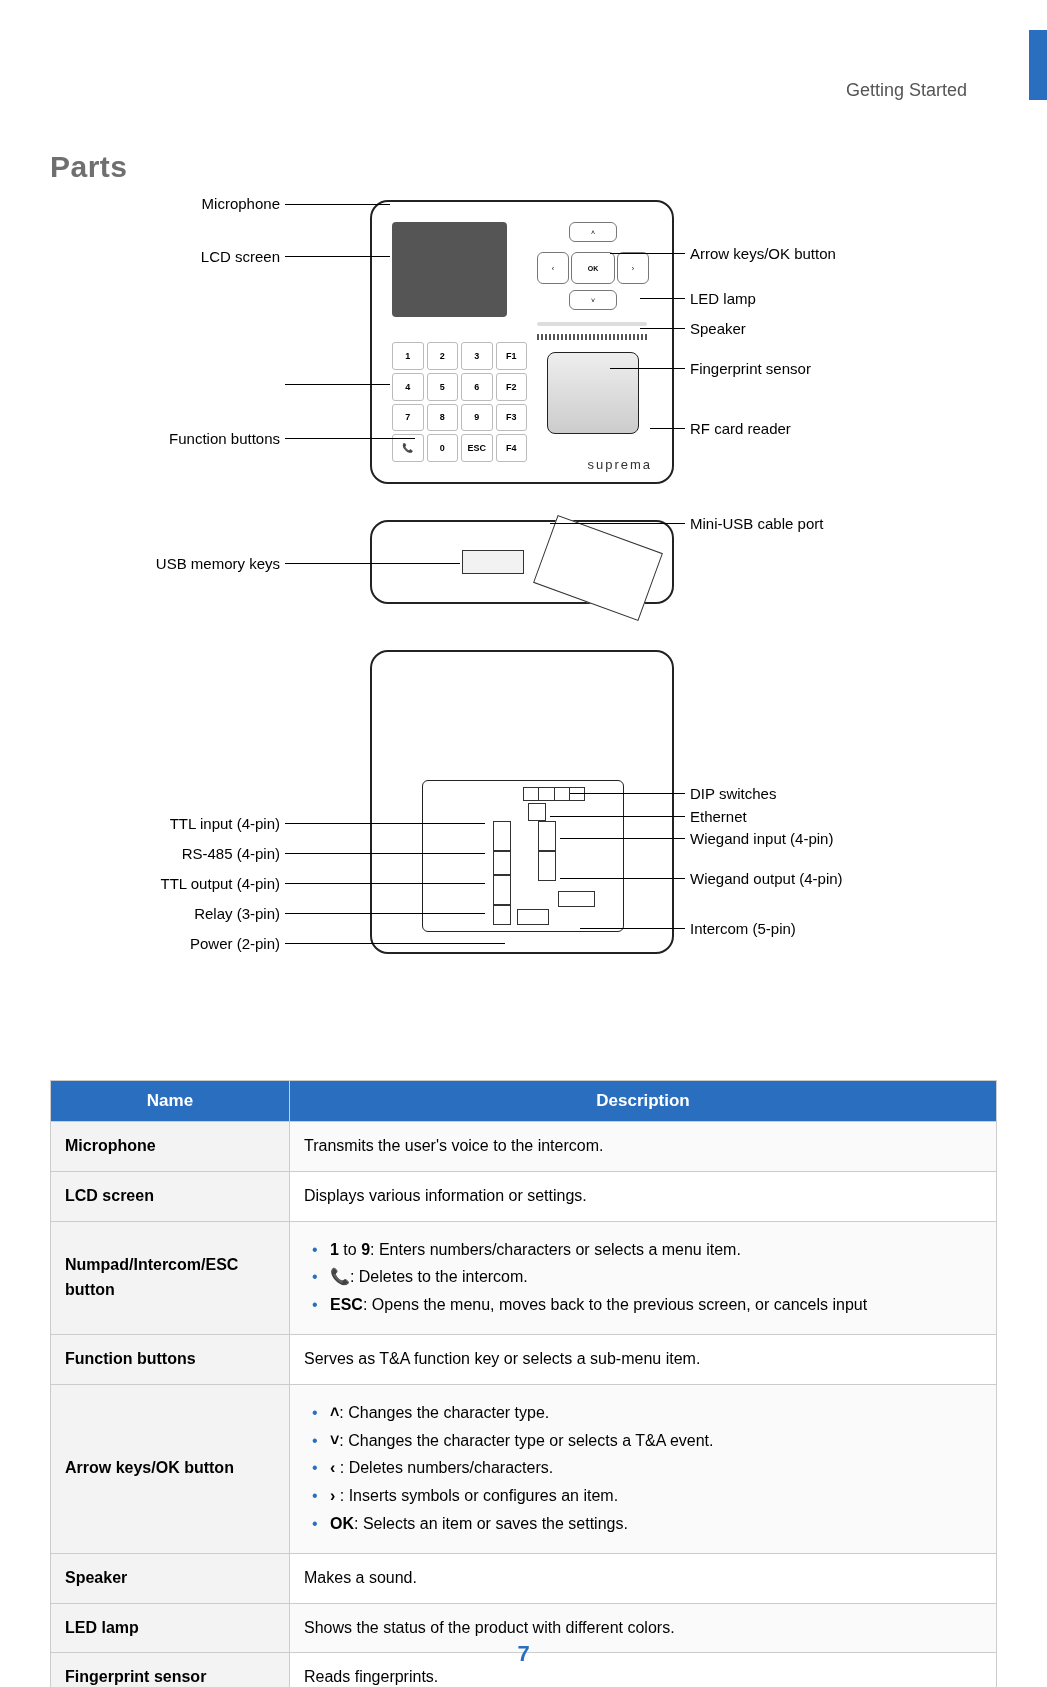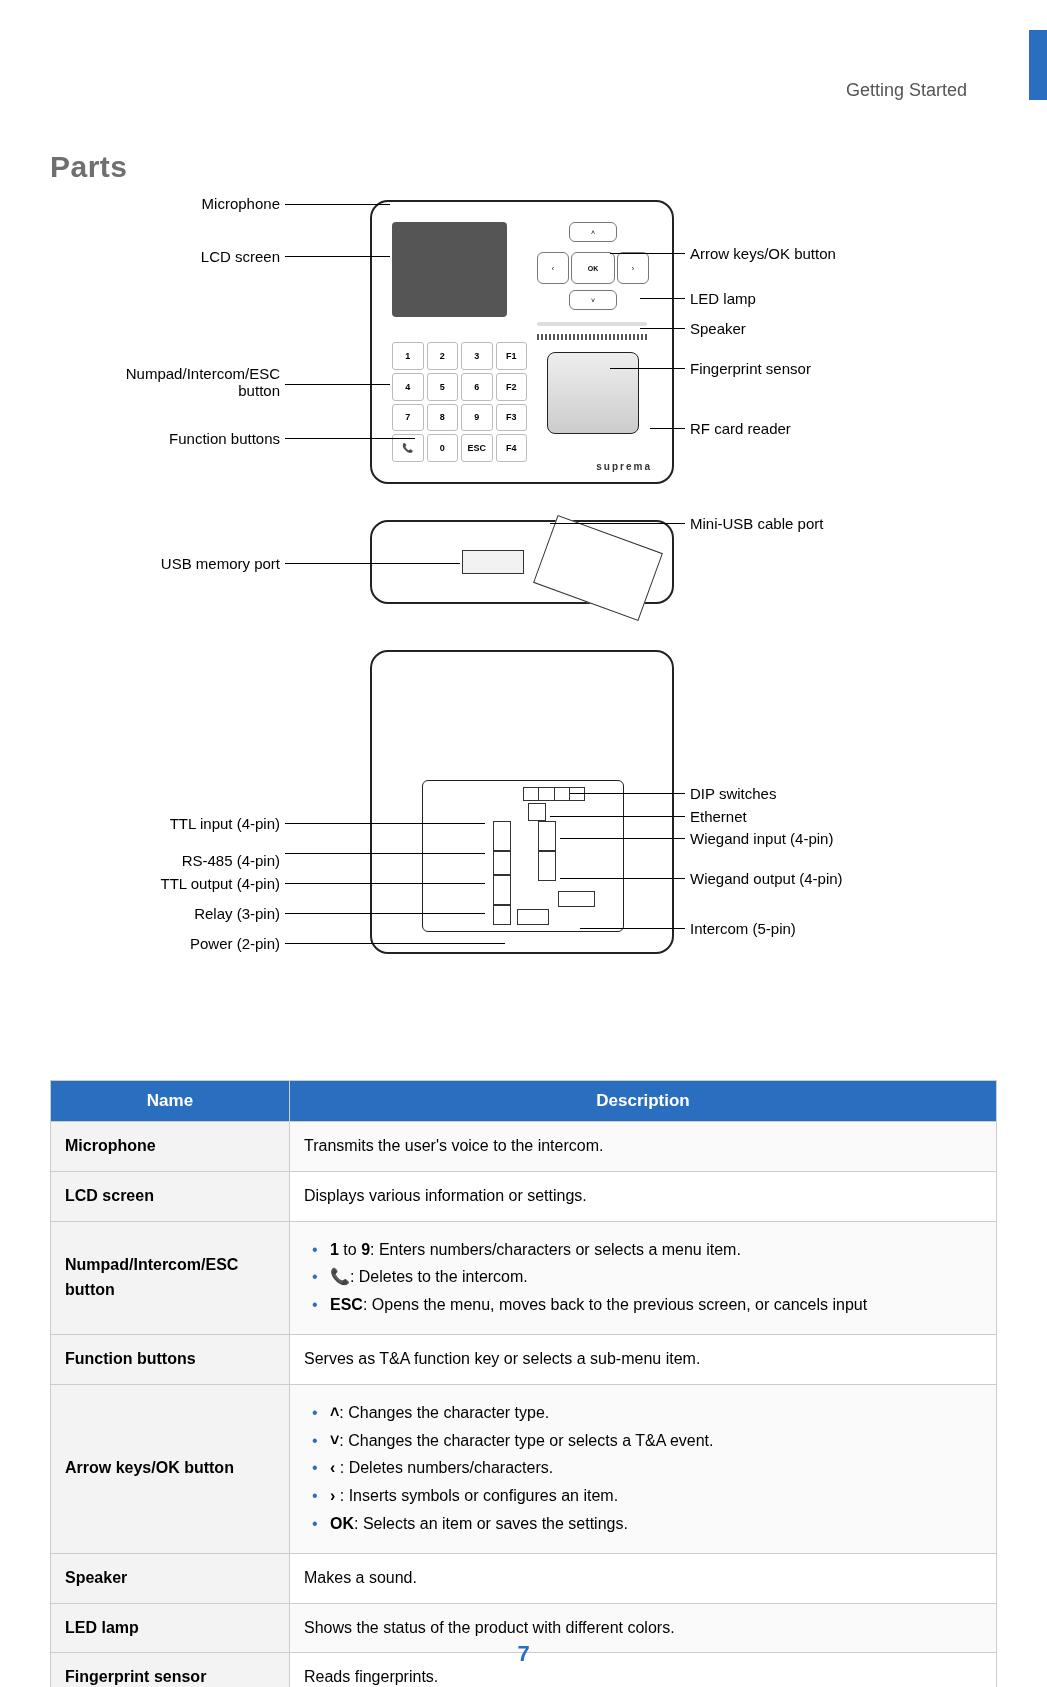--- a/index.html
+++ b/index.html
@@ -142,24 +142,24 @@
     width: 90px;
     height: 80px;
     border: 1px solid #222;
     border-radius: 8px;
     background: linear-gradient(#eee,#ccc);
   }
   .brand {
     position: absolute;
     bottom: 10px;
     right: 20px;
-    font-size: 10px;
+    font-size: 13px;
     letter-spacing: 2px;
     color: #333;
-    font-weight: 700;
+    font-weight: 400;
   }
 
   
   .bottom-view {
     top: 330px;
     left: 320px;
     width: 300px;
     height: 80px;
   }
   .usb-slot {
@@ -307,22 +307,20 @@
       <div class="fingerprint"></div>
       <div class="brand">suprema</div>
     </div>
 
     <div class="diag-label left" style="top:5px; left:60px; width:170px;">Microphone</div>
     <div class="leader" style="top:14px; left:235px; width:105px;"></div>
 
     <div class="diag-label left" style="top:58px; left:60px; width:170px;">LCD screen</div>
     <div class="leader" style="top:66px; left:235px; width:105px;"></div>
 
-    <div class="diag-label left" style="top:175px; left:20px; width:210px; white-space:pre-line;">Numpad/Intercom/ESC
-button</div>
     <div class="leader" style="top:194px; left:235px; width:105px;"></div>
 
     <div class="diag-label left" style="top:240px; left:40px; width:190px;">Function buttons</div>
     <div class="leader" style="top:248px; left:235px; width:130px;"></div>
 
     <div class="diag-label" style="top:55px; left:640px;">Arrow keys/OK button</div>
     <div class="leader" style="top:63px; left:560px; width:75px;"></div>
 
     <div class="diag-label" style="top:100px; left:640px;">LED lamp</div>
     <div class="leader" style="top:108px; left:590px; width:45px;"></div>
@@ -333,21 +331,21 @@
     <div class="diag-label" style="top:170px; left:640px;">Fingerprint sensor</div>
     <div class="leader" style="top:178px; left:560px; width:75px;"></div>
 
     <div class="diag-label" style="top:230px; left:640px;">RF card reader</div>
     <div class="leader" style="top:238px; left:600px; width:35px;"></div>
 
     <div class="device bottom-view">
       <div class="usb-slot"></div>
       <div class="cover-flap"></div>
     </div>
-    <div class="diag-label left" style="top:365px; left:40px; width:190px;">USB memory port</div>
+    <div class="diag-label left" style="top:365px; left:40px; width:190px;">USB memory keys</div>
     <div class="leader" style="top:373px; left:235px; width:175px;"></div>
     <div class="diag-label" style="top:325px; left:640px;">Mini-USB cable port</div>
     <div class="leader" style="top:333px; left:500px; width:135px;"></div>
 
     <div class="device back-view">
       <div class="conn-area">
         <div class="dip">
             <span></span>
             <span></span>
             <span></span>
@@ -360,21 +358,21 @@
         <div class="port p-relay"></div>
         <div class="port p-power"></div>
         <div class="port p-wieg-in"></div>
         <div class="port p-wieg-out"></div>
         <div class="port p-interc"></div>
       </div>
     </div>
 
     <div class="diag-label left" style="top:625px; left:20px; width:210px;">TTL input (4-pin)</div>
     <div class="leader" style="top:633px; left:235px; width:200px;"></div>
-    <div class="diag-label left" style="top:655px; left:20px; width:210px;margin-top:7px;">RS-485 (4-pin)</div>
+    <div class="diag-label left" style="top:655px; left:20px; width:210px;">RS-485 (4-pin)</div>
     <div class="leader" style="top:663px; left:235px; width:200px;"></div>
     <div class="diag-label left" style="top:685px; left:20px; width:210px;">TTL output (4-pin)</div>
     <div class="leader" style="top:693px; left:235px; width:200px;"></div>
     <div class="diag-label left" style="top:715px; left:20px; width:210px;">Relay (3-pin)</div>
     <div class="leader" style="top:723px; left:235px; width:200px;"></div>
     <div class="diag-label left" style="top:745px; left:20px; width:210px;">Power (2-pin)</div>
     <div class="leader" style="top:753px; left:235px; width:220px;"></div>
 
     <div class="diag-label" style="top:595px; left:640px;">DIP switches</div>
     <div class="leader" style="top:603px; left:520px; width:115px;"></div>

